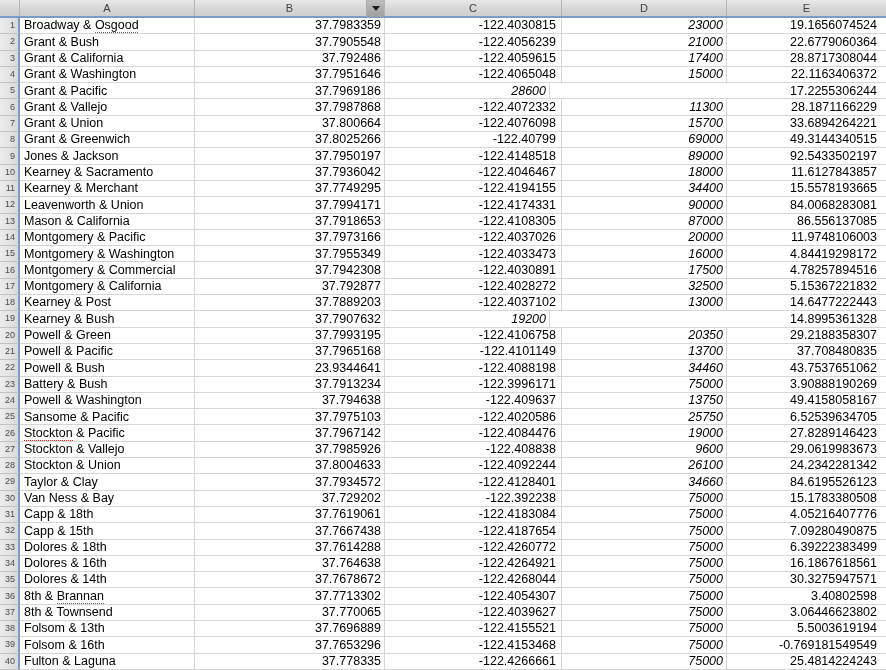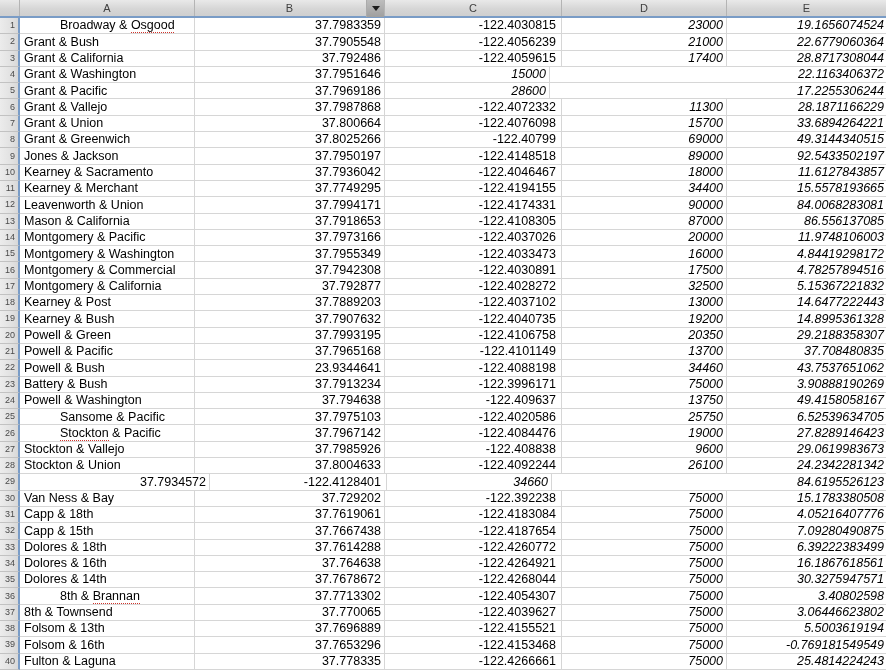--- a/index.html
+++ b/index.html
@@ -145,28 +145,26 @@
   }
   .cell.c-d {
     flex: 0 0 165px;
     justify-content: flex-end;
     padding-right: 3px;
     font-style: italic;
   }
   .cell.c-e {
     flex: 1 1 auto;
     justify-content: flex-end;
-    padding-right: 2px;
+    padding-right: 9px;
     border-right: none;
-    font-style: italic;
   }
   .cell.c-a .txt {
     position: relative;
     display: inline-block;
-    margin-left: 36px;
   }
   .misspell {
     background-image: linear-gradient(to right,
       #d0342c 0, #d0342c 1px, transparent 1px, transparent 2px);
     background-size: 2px 1px;
     background-repeat: repeat-x;
     background-position: 0 100%;
     padding-bottom: 1px;
   }
 </style>
@@ -223,20 +221,21 @@
         <div class="cell c-a">Grant &amp; California</div>
         <div class="cell c-b">37.792486</div>
         <div class="cell c-c">-122.4059615</div>
         <div class="cell c-d">17400</div>
         <div class="cell c-e">28.8717308044</div>
       </div>
       <div class="row">
         <div class="rownum">4</div>
         <div class="cell c-a">Grant &amp; Washington</div>
         <div class="cell c-b">37.7951646</div>
+        <div class="cell c-c">-122.4065048</div>
         <div class="cell c-d">15000</div>
         <div class="cell c-e">22.1163406372</div>
       </div>
       <div class="row">
         <div class="rownum">5</div>
         <div class="cell c-a">Grant &amp; Pacific</div>
         <div class="cell c-b">37.7969186</div>
         <div class="cell c-d">28600</div>
         <div class="cell c-e">17.2255306244</div>
       </div>
@@ -341,21 +340,20 @@
         <div class="cell c-a">Kearney &amp; Post</div>
         <div class="cell c-b">37.7889203</div>
         <div class="cell c-c">-122.4037102</div>
         <div class="cell c-d">13000</div>
         <div class="cell c-e">14.6477222443</div>
       </div>
       <div class="row">
         <div class="rownum">19</div>
         <div class="cell c-a">Kearney &amp; Bush</div>
         <div class="cell c-b">37.7907632</div>
-        <div class="cell c-c">-122.4040735</div>
         <div class="cell c-d">19200</div>
         <div class="cell c-e">14.8995361328</div>
       </div>
       <div class="row">
         <div class="rownum">20</div>
         <div class="cell c-a">Powell &amp; Green</div>
         <div class="cell c-b">37.7993195</div>
         <div class="cell c-c">-122.4106758</div>
         <div class="cell c-d">20350</div>
         <div class="cell c-e">29.2188358307</div>
@@ -423,20 +421,21 @@
       <div class="row">
         <div class="rownum">28</div>
         <div class="cell c-a">Stockton &amp; Union</div>
         <div class="cell c-b">37.8004633</div>
         <div class="cell c-c">-122.4092244</div>
         <div class="cell c-d">26100</div>
         <div class="cell c-e">24.2342281342</div>
       </div>
       <div class="row">
         <div class="rownum">29</div>
+        <div class="cell c-a">Taylor &amp; Clay</div>
         <div class="cell c-b">37.7934572</div>
         <div class="cell c-c">-122.4128401</div>
         <div class="cell c-d">34660</div>
         <div class="cell c-e">84.6195526123</div>
       </div>
       <div class="row">
         <div class="rownum">30</div>
         <div class="cell c-a">Van Ness &amp; Bay</div>
         <div class="cell c-b">37.729202</div>
         <div class="cell c-c">-122.392238</div>

